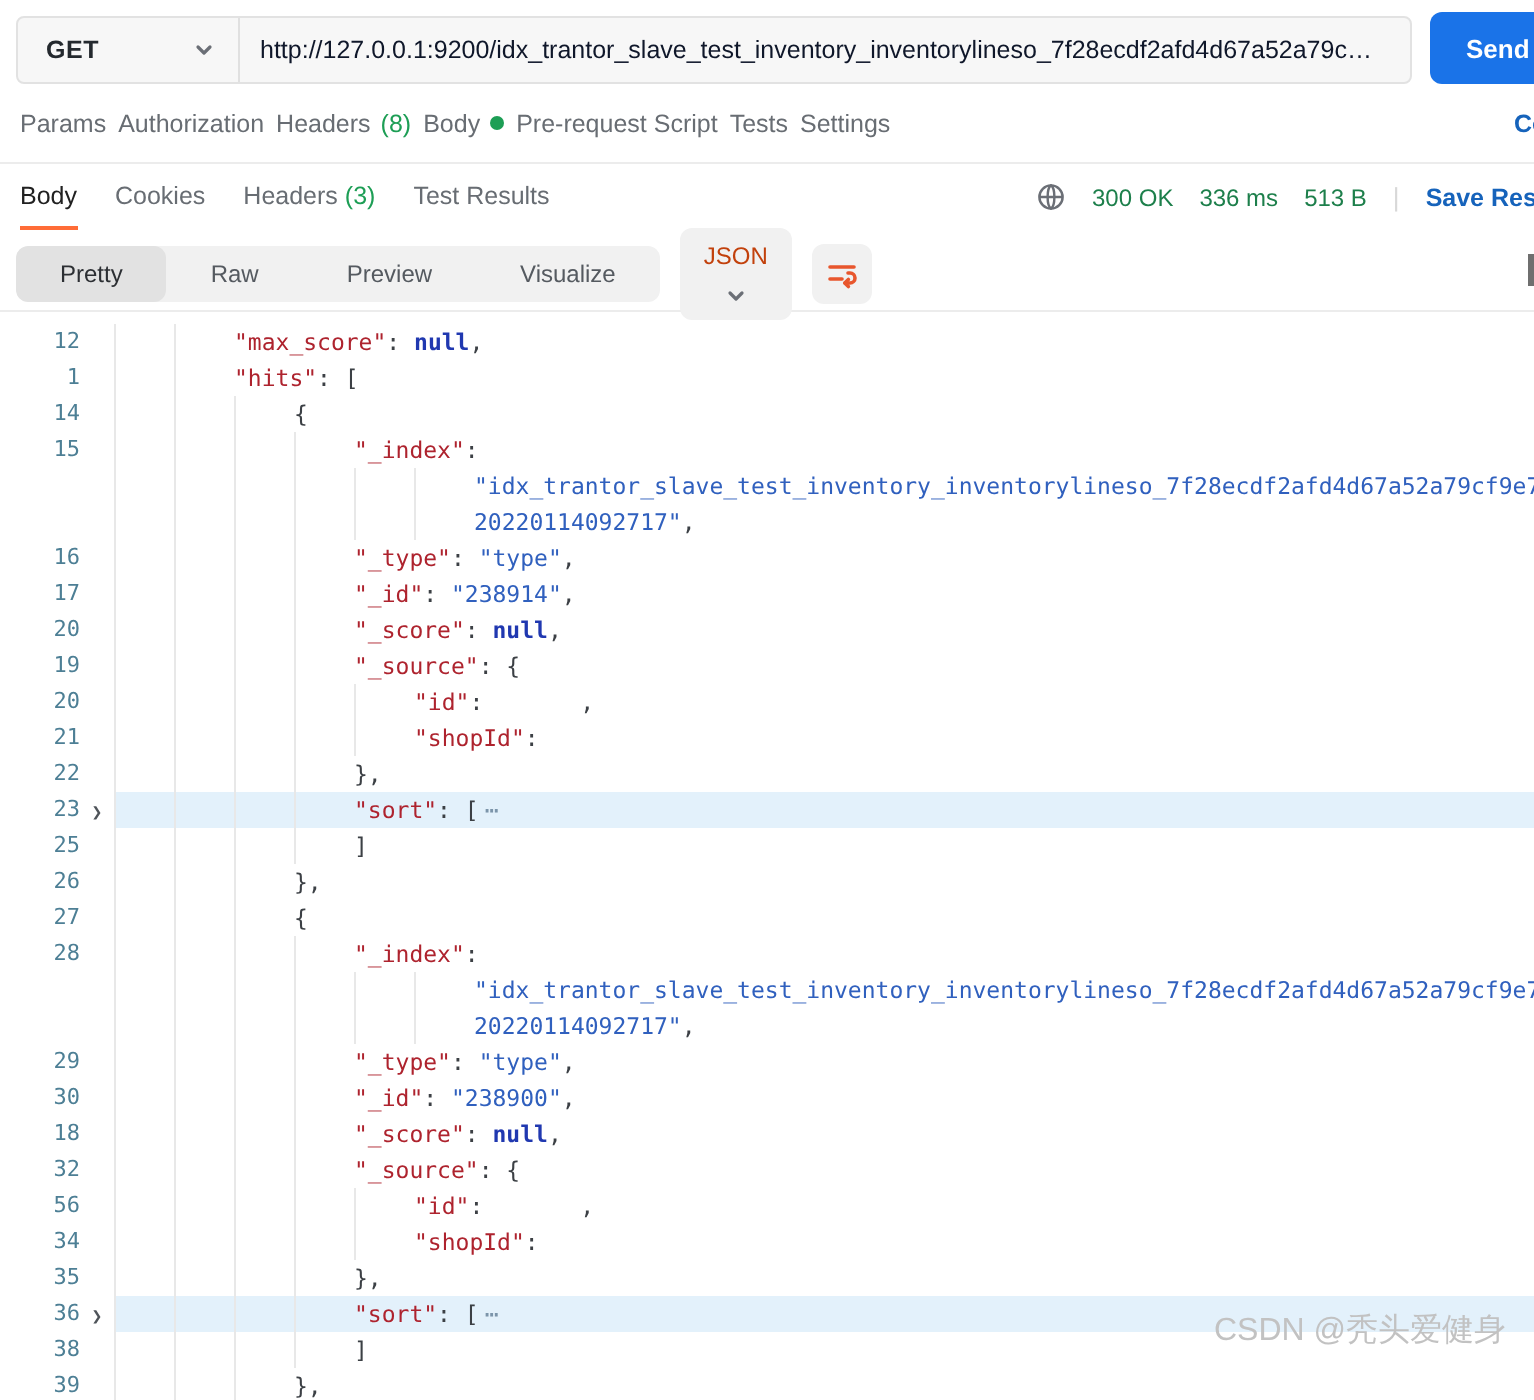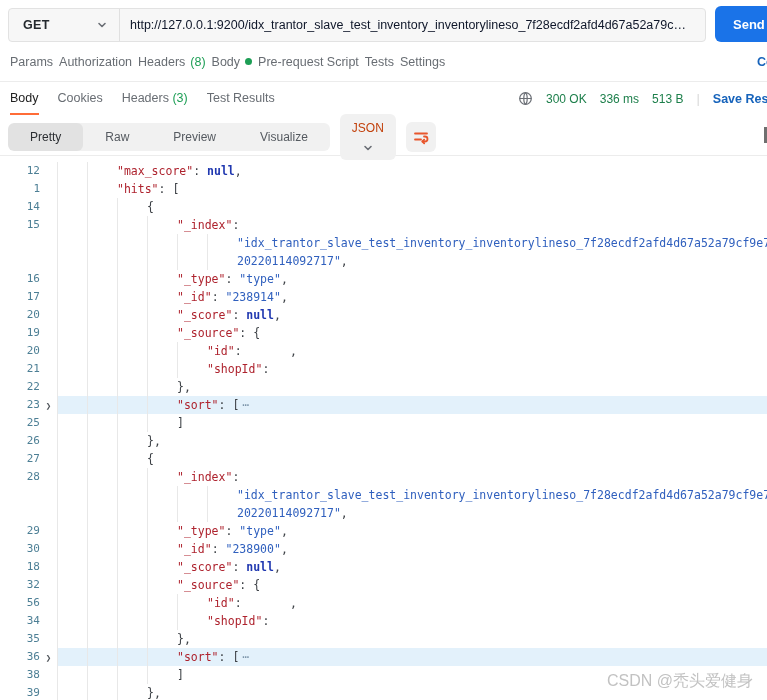--- a/index.html
+++ b/index.html
@@ -69,21 +69,21 @@
   .code { flex:1; display:flex; overflow:hidden; }
   .line.hl .code { background:#e3f1fb; }
   .ind { width:30px; flex:none; border-left:1px solid #e8e8e8; }
   .tk-key { color:#ae232e; }
   .tk-str { color:#3060be; }
   .tk-num { color:#1e7f33;margin-top:40px; }
   .tk-null { color:#2038b0; font-weight:bold; }
   .tk-p { color:#3c4045; }
   .tk-fm { color:#7c95aa; padding:0 3px; letter-spacing:-1px; cursor:pointer; }
 
-  .watermark { position:absolute; right:14px; bottom:8px; font-size:16px; color:#c2c2c2;margin-left:17px; }
+  .watermark { position:absolute; right:14px; bottom:24px; font-size:16px; color:#c2c2c2;margin-left:17px; }
 </style>
 </head>
 <body>
 
 <div class="url-row">
   <div class="url-group">
     <div class="method-select">
       <span class="method-label">GET</span>
       <svg class="chev" viewBox="0 0 10 10">
           <polyline points="2,3.5 5,6.5 8,3.5"></polyline>

